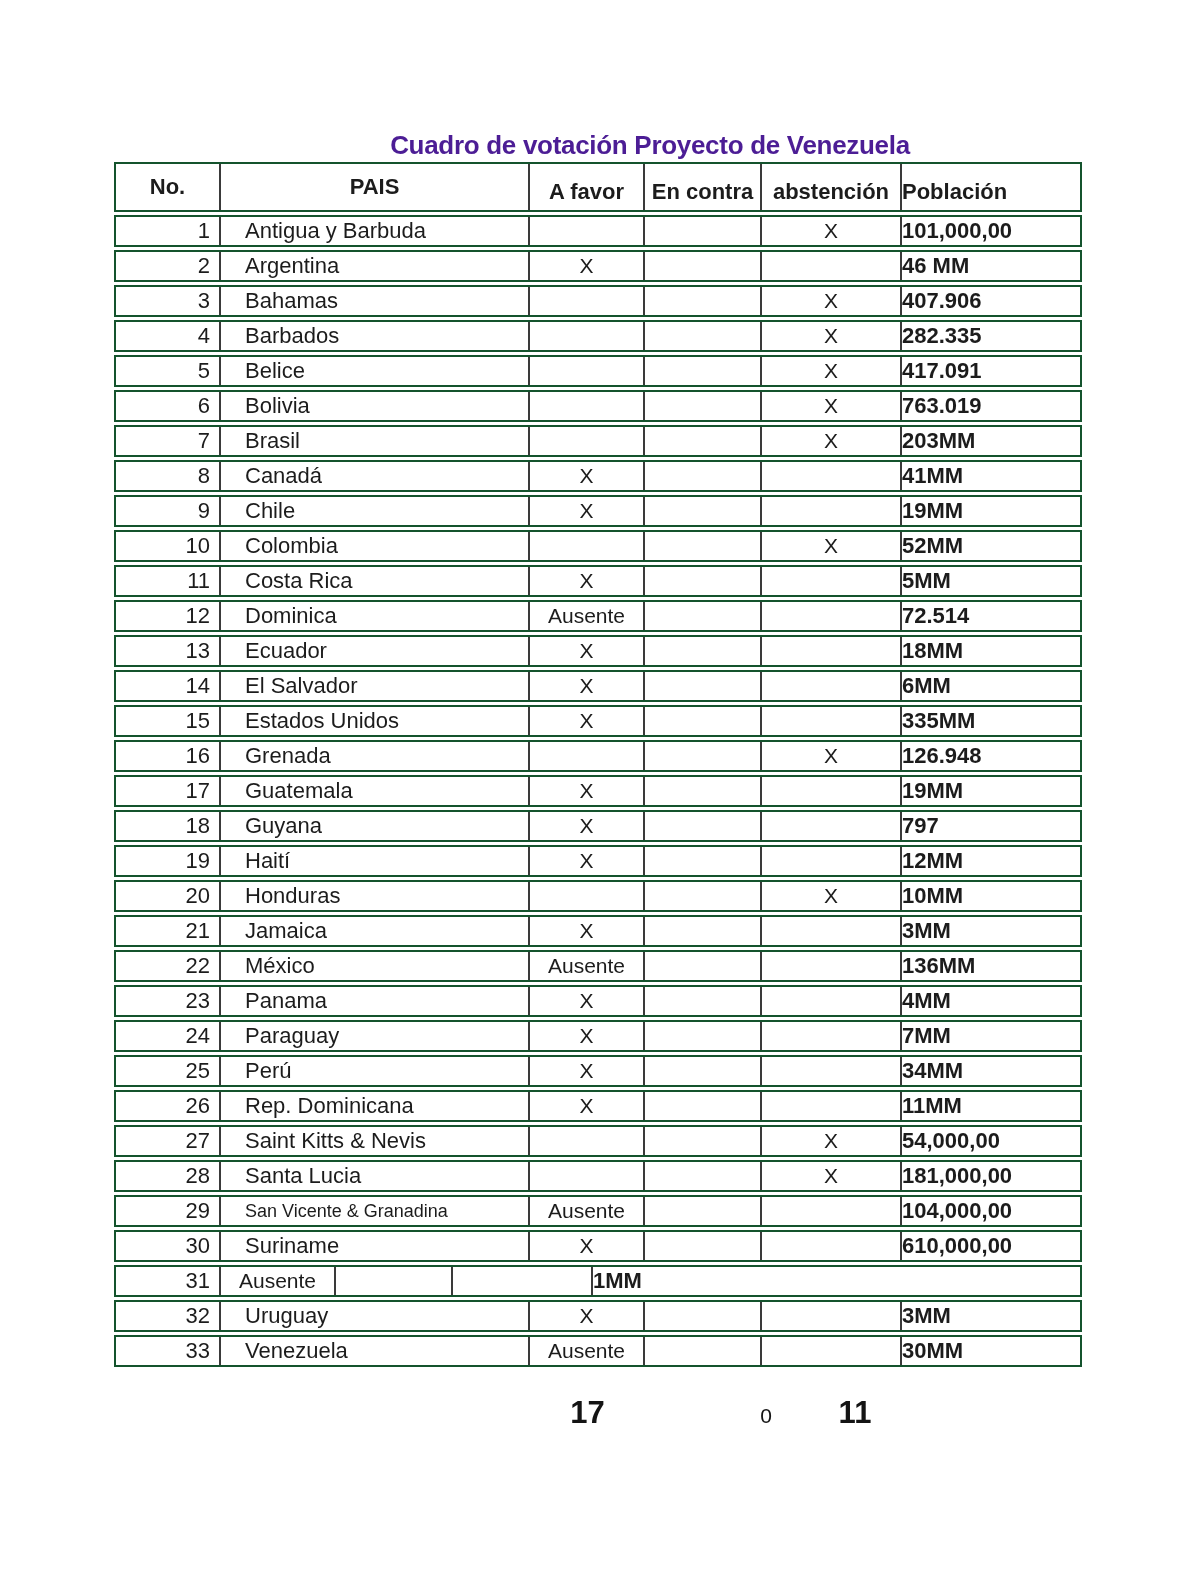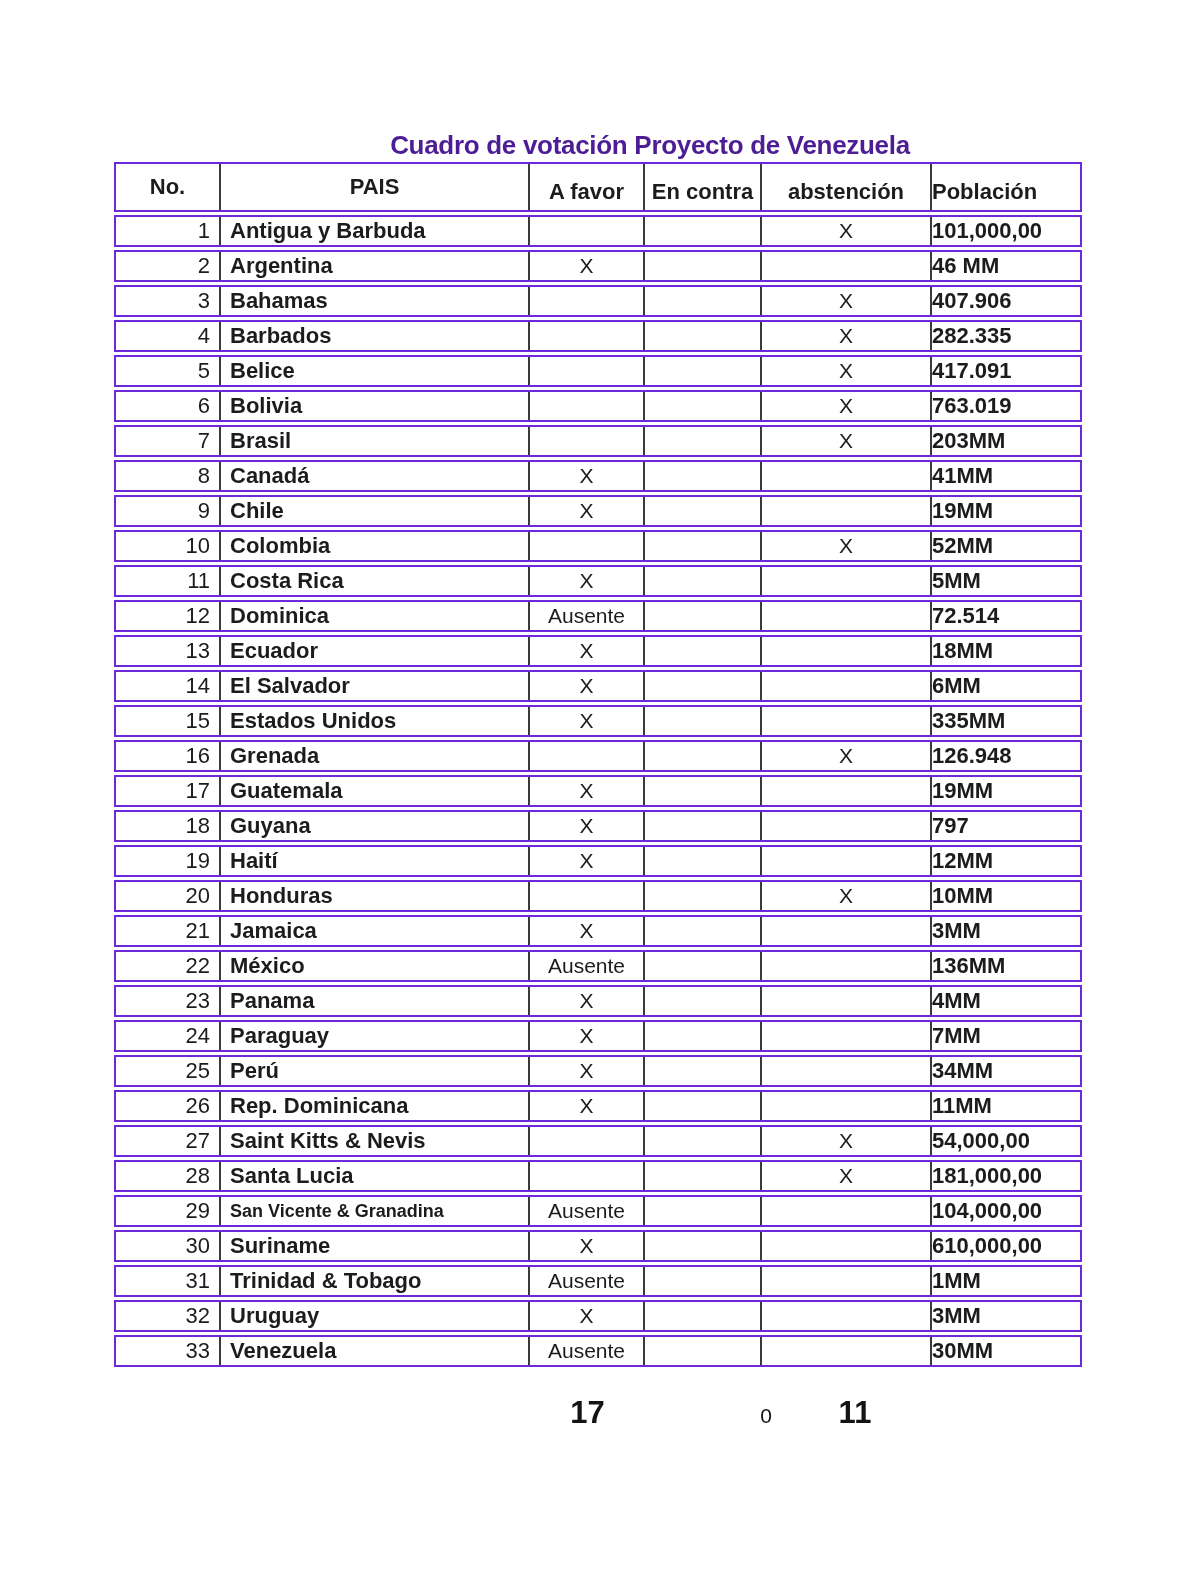--- a/index.html
+++ b/index.html
@@ -32,45 +32,45 @@
   .vtable {
     position: absolute;
     left: 114px;
     top: 162px;
     width: 968px;
   }
 
   .vrow {
     display: flex;
     box-sizing: border-box;
-    border: 2px solid #6d28d9;
+    border: 2px solid #14532d;
     background: #ffffff;
     height: 32px;
     margin-bottom: 3px;
   }
   .vrow.header {
     height: 50px;
   }
 
   .cell {
     box-sizing: border-box;
     border-right: 2px solid #3a3a3a;
     display: flex;
     align-items: center;
     overflow: hidden;
     white-space: nowrap;
   }
   .cell:last-child { border-right: none; }
 
   .c-no   { width: 105px; justify-content: flex-end; padding-right: 9px; font-size: 22px; }
-  .c-pais { width: 309px; padding-left: 9px;  font-size: 22px; font-weight: bold; }
+  .c-pais { width: 309px; padding-left: 24px;  font-size: 22px; }
   .c-pais.small { font-size: 18px; }
   .c-fav  { width: 115px; justify-content: center; font-size: 21px; }
   .c-con  { width: 117px; justify-content: center; font-size: 21px; }
-  .c-abs  { width: 170px; justify-content: center; font-size: 21px; text-align: right; }
+  .c-abs  { width: 140px; justify-content: center; font-size: 21px; text-align: right; }
   .c-pob  { flex: 1; font-weight: bold; font-size: 22px; }
 
   .header .cell { font-weight: bold; font-size: 22px; }
   .header .c-no,
   .header .c-pais { justify-content: center; padding: 0; }
   .header .c-fav,
   .header .c-con,
   .header .c-abs { align-items: flex-end; padding-bottom: 5px; }
   .header .c-pob { align-items: flex-end; padding-bottom: 5px; }
 
@@ -344,21 +344,20 @@
     <div class="vrow">
     <div class="cell c-no">30</div>
     <div class="cell c-pais">Suriname</div>
     <div class="cell c-fav">X</div>
     <div class="cell c-con"></div>
     <div class="cell c-abs"></div>
     <div class="cell c-pob">610,000,00</div>
   </div>
     <div class="vrow">
     <div class="cell c-no">31</div>
-    <div class="cell c-pais">Trinidad &amp; Tobago</div>
     <div class="cell c-fav">Ausente</div>
     <div class="cell c-con"></div>
     <div class="cell c-abs"></div>
     <div class="cell c-pob">1MM</div>
   </div>
     <div class="vrow">
     <div class="cell c-no">32</div>
     <div class="cell c-pais">Uruguay</div>
     <div class="cell c-fav">X</div>
     <div class="cell c-con"></div>

